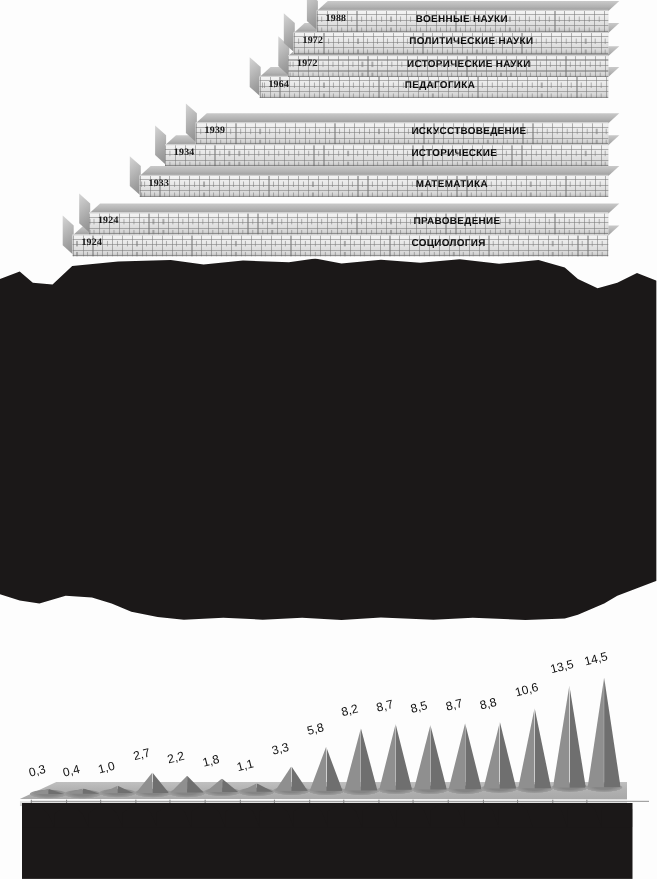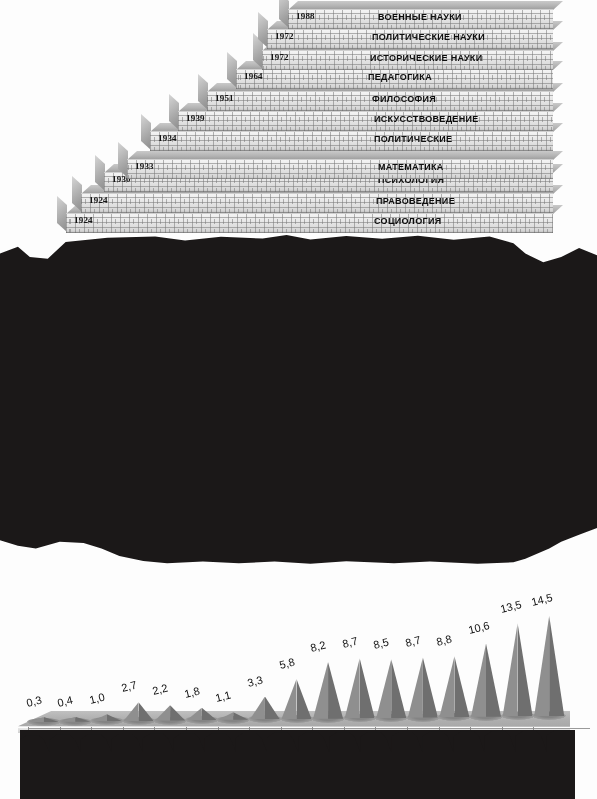--- a/index.html
+++ b/index.html
@@ -185,54 +185,40 @@
         <span class="year">1972</span>
         <span class="name" style="left: 108px; text-align: center;">ИСТОРИЧЕСКИЕ НАУКИ</span>
       </div>
       <div class="brick-row" style="left: 236px; top: 69px; width: 317px; z-index: 37;">
         <div class="cap"></div>
         <div class="lshade"></div>
         <div class="face"></div>
         <span class="year">1964</span>
         <span class="name" style="left: 132px;">ПЕДАГОГИКА</span>
       </div>
-      <div class="brick-row" style="left: 207px; top: 90.6px; width: 346px; z-index: 36;">
-        <div class="cap"></div>
-        <div class="lshade"></div>
-        <div class="face"></div>
-        <span class="year">1951</span>
-        <span class="name" style="left: 165px;">ФИЛОСОФИЯ</span>
-      </div>
       <div class="brick-row" style="left: 178px; top: 111px; width: 375px; z-index: 35;">
         <div class="cap"></div>
         <div class="lshade"></div>
         <div class="face"></div>
         <span class="year">1939</span>
         <span class="name" style="left: 196px;">ИСКУССТВОВЕДЕНИЕ</span>
       </div>
       <div class="brick-row" style="left: 150px; top: 131.4px; width: 403px; z-index: 34;">
         <div class="cap"></div>
         <div class="lshade"></div>
         <div class="face"></div>
         <span class="year">1934</span>
-        <span class="name" style="left: 224px;">ПОЛИТИЧЕСКИЕ</span>
+        <span class="name" style="left: 224px;">ИСТОРИЧЕСКИЕ</span>
       </div>
       <div class="brick-row" style="left: 127px; top: 159px; width: 426px; z-index: 33;">
         <div class="cap"></div>
         <div class="lshade"></div>
         <div class="face"></div>
         <span class="year">1933</span>
         <span class="name" style="left: 251px;">МАТЕМАТИКА</span>
-      </div>
-      <div class="brick-row" style="left: 104px; top: 172.2px; width: 449px; z-index: 32;">
-        <div class="cap"></div>
-        <div class="lshade"></div>
-        <div class="face"></div>
-        <span class="year">1930</span>
-        <span class="name" style="left: 274px;">ПСИХОЛОГИЯ</span>
       </div>
       <div class="brick-row" style="left: 81px; top: 192.6px; width: 472px; z-index: 31;">
         <div class="cap"></div>
         <div class="lshade"></div>
         <div class="face"></div>
         <span class="year">1924</span>
         <span class="name" style="left: 295px;">ПРАВОВЕДЕНИЕ</span>
       </div>
       <div class="brick-row" style="left: 66px; top: 213px; width: 487px; z-index: 30;">
         <div class="cap"></div>

